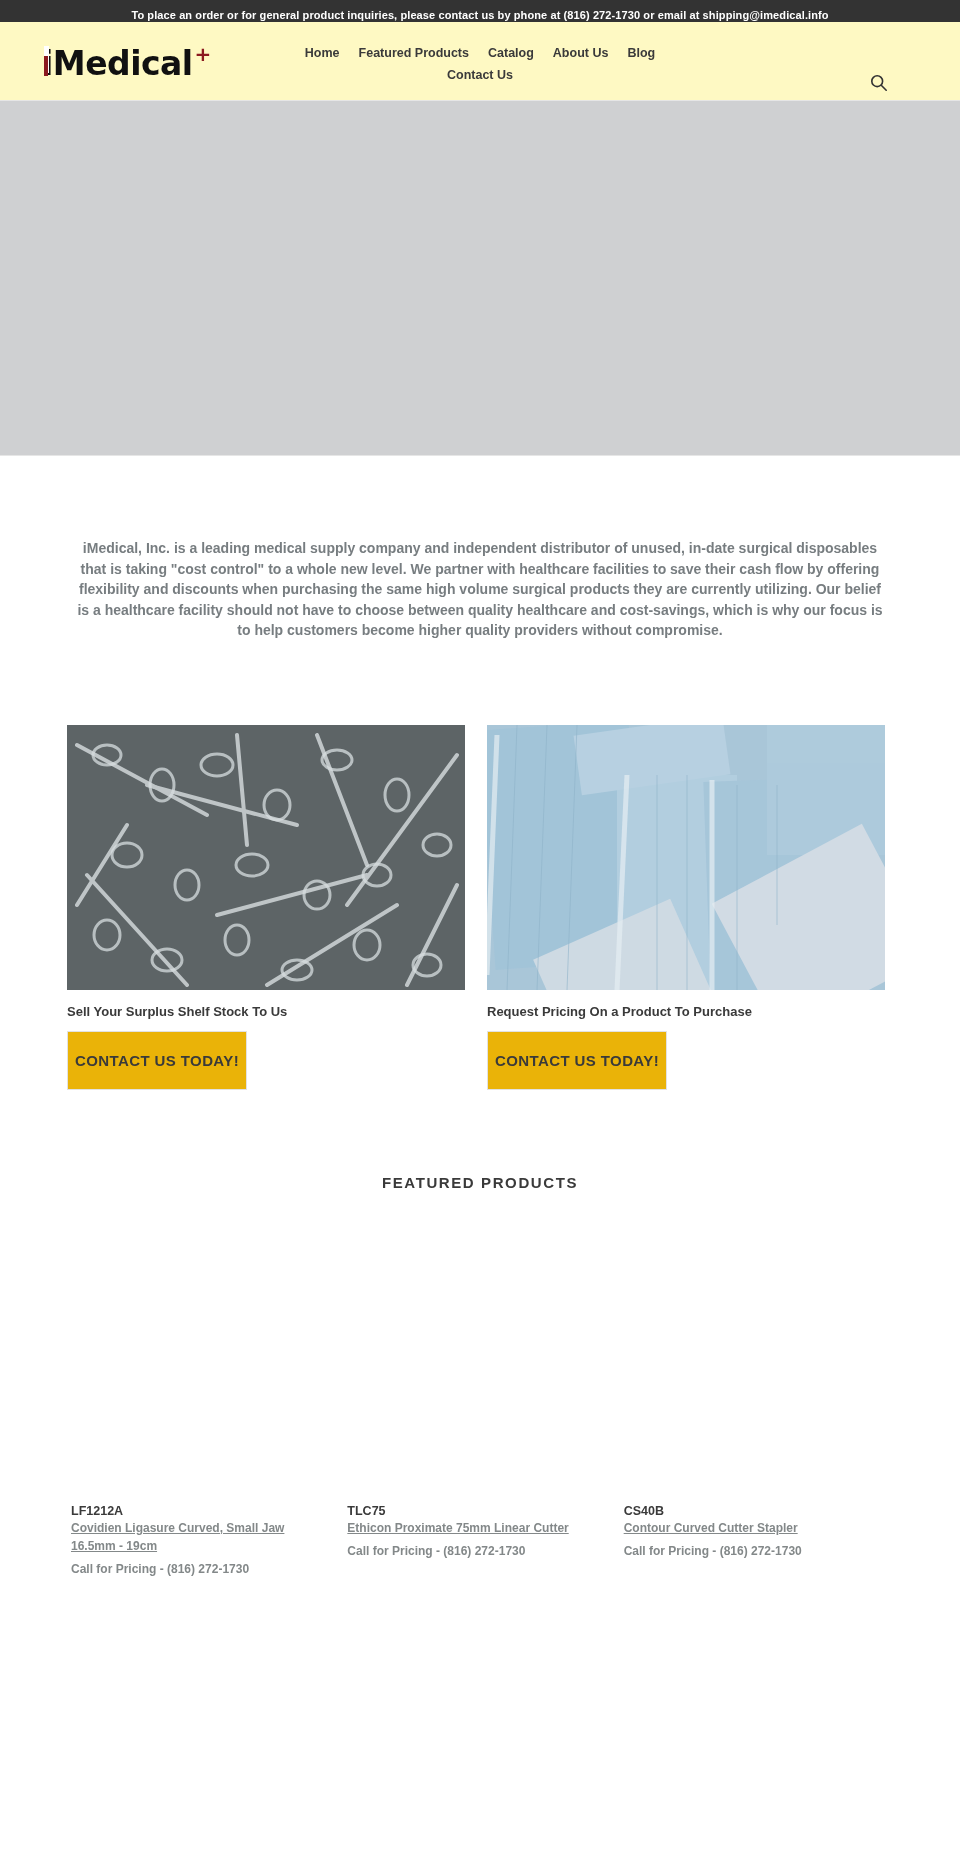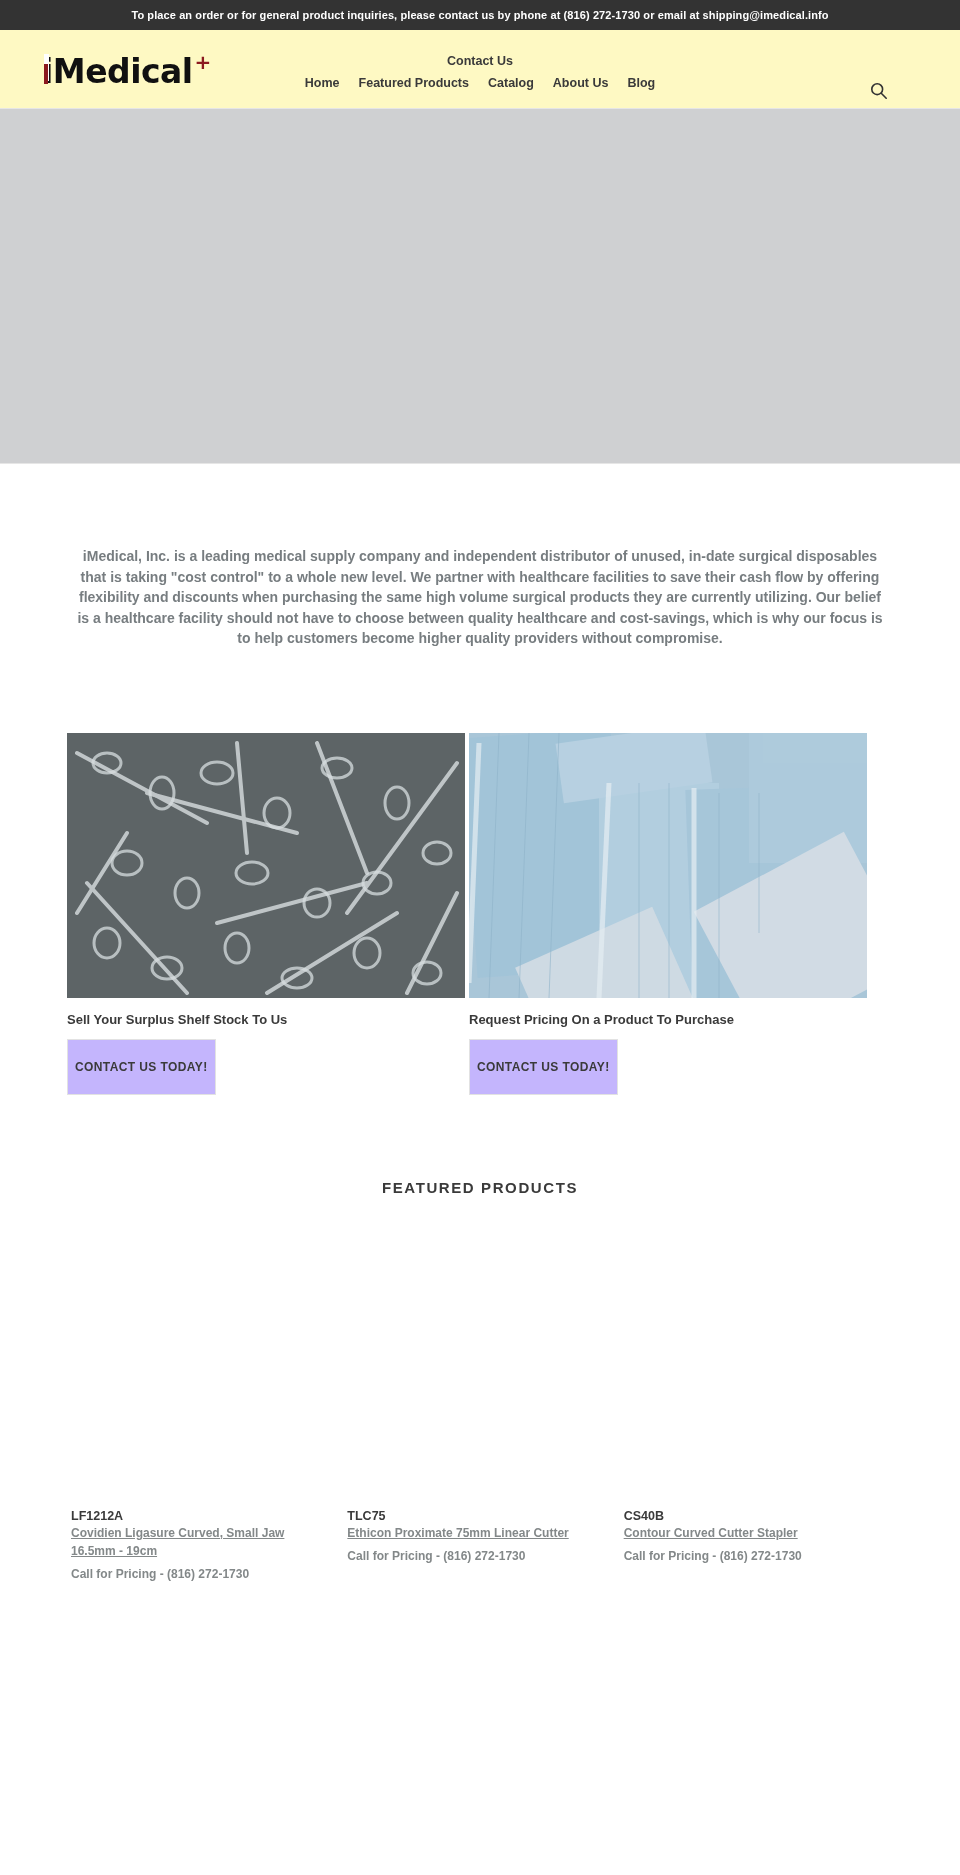--- a/index.html
+++ b/index.html
@@ -5,21 +5,21 @@
     * { box-sizing: border-box; margin: 0; padding: 0; }
     html, body { width: 960px; background: #ffffff; }
     body {
       font-family: "Liberation Sans", "DejaVu Sans", sans-serif;
       color: #3a3a3a;
       height: 1875px;
       position: relative;
       overflow: hidden;
     }
     .announcement {
-      height: 30px;
+      height: 22px;
       background: #333333;
       color: #ffffff;
       font-size: 11px;
       font-weight: bold;
       text-align: center;
       line-height: 30px;
       letter-spacing: 0.1px;
     }
     .site-header {
       position: relative;
@@ -105,46 +105,46 @@
     .section-heading {
       text-align: center;
       font-size: 15px;
       font-weight: bold;
       letter-spacing: 1.6px;
       color: #3a3a3a;
     }
     .hospitals { margin-top: 84px; }
     .cards {
       display: flex;
-      gap: 4px;
+      gap: 22px;
       width: 826px;
       margin: 62px auto 0 auto;
     }
     .card { width: 398px; }
     .card-image {
       width: 398px; height: 265px;
       overflow: hidden;
       position: relative;
     }
     .card-title {
       margin-top: 14px;
       font-size: 13px;
       font-weight: bold;
       color: #3a3a3a;
     }
     .card-btn {
       display: inline-block;
       margin-top: 12px;
       border: 1px solid #e2e2e2;
       padding: 20px 7px;
-      font-size: 12px;
+      font-size: 15px;
       font-weight: bold;
       letter-spacing: 0.4px;
       color: #3a3a3a;
-      background: #c4b5fd;
+      background: #eab308;
       cursor: pointer;
     }
 
     .featured { margin-top: 84px; }
     .products {
       display: flex;
       width: 840px;
       margin: 15px auto;
       margin-top: 312px;
       padding-left: 11px;
@@ -181,28 +181,28 @@
 
 <header class="site-header">
   <a class="logo">
     <span class="logo-i"><span>i</span><span class="logo-i-dot"></span><span class="logo-i-stem"></span></span>
     <span>Medical</span>
     <span class="logo-plus">+</span>
   </a>
 
   <nav class="main-nav">
     <div class="nav-row">
-      <a>Contact Us</a>
-    </div>
-    <div class="nav-row">
       <a>Home</a>
       <a>Featured Products</a>
       <a>Catalog</a>
       <a>About Us</a>
       <a>Blog</a>
+    </div>
+    <div class="nav-row">
+      <a>Contact Us</a>
     </div>
   </nav>
 
   <div class="search-btn">
     <svg viewBox="0 0 20 20" fill="none" stroke="#333" stroke-width="1.8">
       <circle cx="8" cy="8" r="6"></circle>
       <line x1="12.5" y1="12.5" x2="18" y2="18" stroke-linecap="round"></line>
     </svg>
   </div>
 </header>

